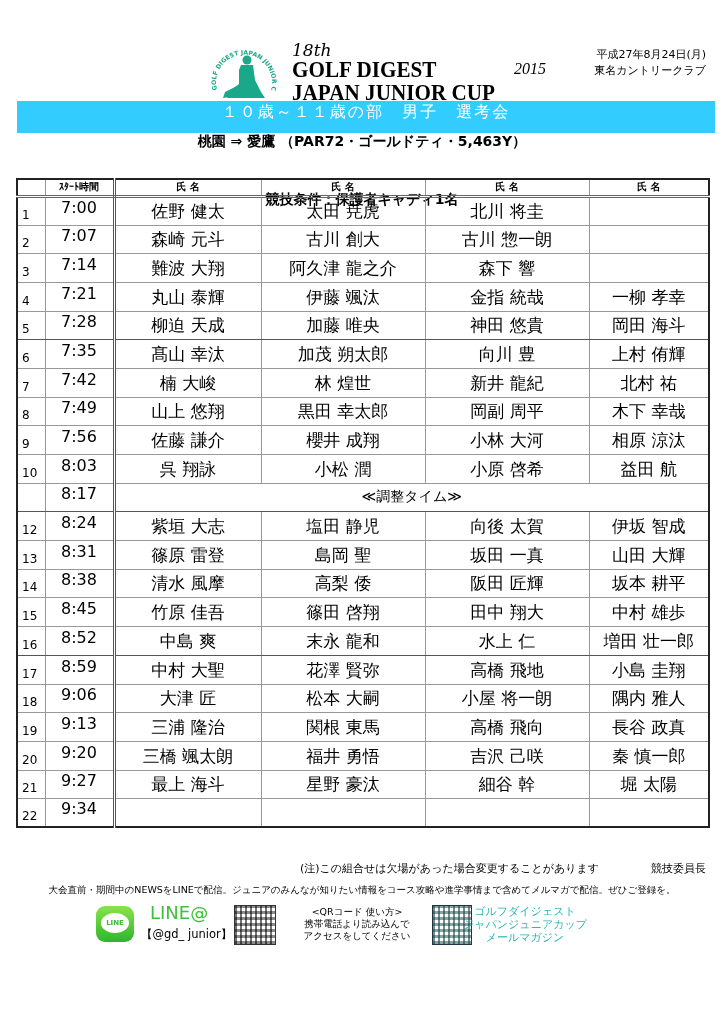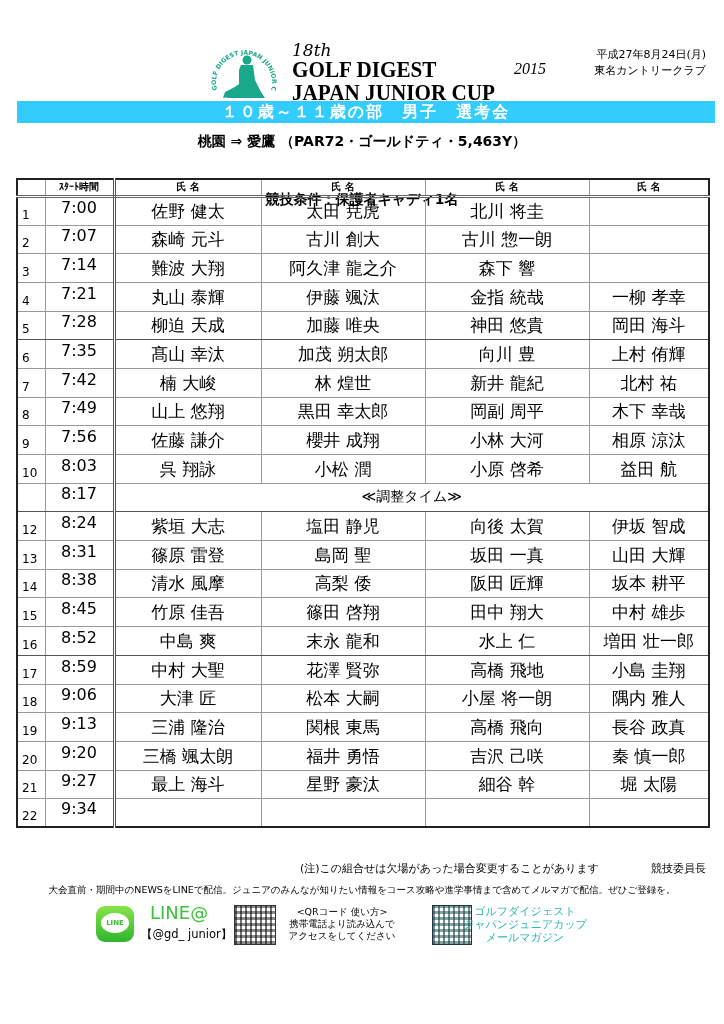--- a/index.html
+++ b/index.html
@@ -9,21 +9,21 @@
   .logo { position: absolute; left: 205px; top: 40px; width: 78px; height: 72px; }
   .title-block { position: absolute; left: 292px; top: 40px; width: 262px; height: 70px; }
   .title-18th { position: absolute; left: 0; top: 0; font-family: "DejaVu Serif", "Liberation Serif", serif; font-style: italic; font-size: 17px; }
   .title-line1 { position: absolute; left: 0; top: 17px; font-family: "Liberation Serif", "DejaVu Serif", serif; font-weight: bold; font-size: 23px; letter-spacing: 0px; transform: scaleX(0.92); transform-origin: left; white-space: nowrap; }
   .title-line2 { position: absolute; left: 0; top: 40px; font-family: "Liberation Serif", "DejaVu Serif", serif; font-weight: bold; font-size: 23px; transform: scaleX(0.92); transform-origin: left; white-space: nowrap; }
   .title-year { position: absolute; left: 222px; top: 20px; font-family: "Liberation Serif", "DejaVu Serif", serif; font-style: italic; font-size: 16px; }
 
   .date-block { position: absolute; right: 18px; top: 47px; text-align: right; font-size: 11px; line-height: 16px; }
   .date-block div { white-space: nowrap; }
 
-  .banner { position: absolute; left: 17px; top: 101px; width: 698px; height: 22px; background: #33ccff; color: #ffffff; text-align: center; font-weight: bold; font-size: 16px; line-height: 22px; letter-spacing: 2px; }
+  .banner { position: absolute; left: 17px; top: 101px; width: 698px; height: 32px; background: #33ccff; color: #ffffff; text-align: center; font-weight: normal; font-size: 16px; line-height: 22px; letter-spacing: 2px; }
 
   .course { position: absolute; left: 0; top: 133px; width: 724px; text-align: center; font-size: 14px; font-weight: bold; }
   .condition { position: absolute; left: 0; top: 156px; width: 724px; text-align: center; font-size: 14px; font-weight: bold; margin-top: 35px; }
 
   table.draw { position: absolute; left: 16px; top: 178px; width: 692px; border-collapse: collapse; border: 2px solid #222; table-layout: fixed; }
   table.draw th, table.draw td { border: 1px solid #999; padding: 0; overflow: hidden; white-space: nowrap; }
   table.draw th { height: 17px; font-size: 10px; font-weight: bold; text-align: center; border-bottom: 3px double #666; }
   table.draw td { height: 28.7px; font-size: 17px; text-align: center; vertical-align: bottom; padding-bottom: 2px; }
   table.draw td.no { font-size: 12px; text-align: left; padding-left: 4px; vertical-align: bottom; padding-bottom: 3px; }
   table.draw td.time { font-size: 16px; vertical-align: bottom; padding-bottom: 8px; border-right: 3px double #555; }
@@ -43,21 +43,21 @@
         background:
           repeating-linear-gradient(90deg, rgba(0,0,0,0.55) 0 2px, transparent 2px 5px),
           repeating-linear-gradient(0deg, rgba(0,0,0,0.45) 0 3px, transparent 3px 6px),
           #fff; }
   .qr1 { left: 234px; top: 905px; }
   .qr2 { left: 432px; top: 905px; width: 40px;
          background:
           repeating-linear-gradient(90deg, rgba(20,70,70,0.6) 0 2px, transparent 2px 5px),
           repeating-linear-gradient(0deg, rgba(20,70,70,0.5) 0 3px, transparent 3px 6px),
           #fff; border-color: #234; }
-  .qr-howto { position: absolute; left: 277px; top: 906px; width: 130px; text-align: center; font-size: 9.5px; line-height: 12px; }
+  .qr-howto { position: absolute; left: 292px; top: 906px; width: 130px; text-align: center; font-size: 9.5px; line-height: 12px; }
   .mag { position: absolute; left: 460px; top: 905px; width: 130px; text-align: center; font-size: 11px; line-height: 13px; color: #2bb5b5; }
 </style>
 </head>
 <body>
 
 <svg class="logo" viewBox="0 0 78 72">
   <defs>
     <path id="arc" d="M12,50 A28,28 0 1,1 66,50"></path>
   </defs>
   <text font-size="6.2" font-weight="bold" fill="#1aa88a" font-family="DejaVu Sans, sans-serif">

